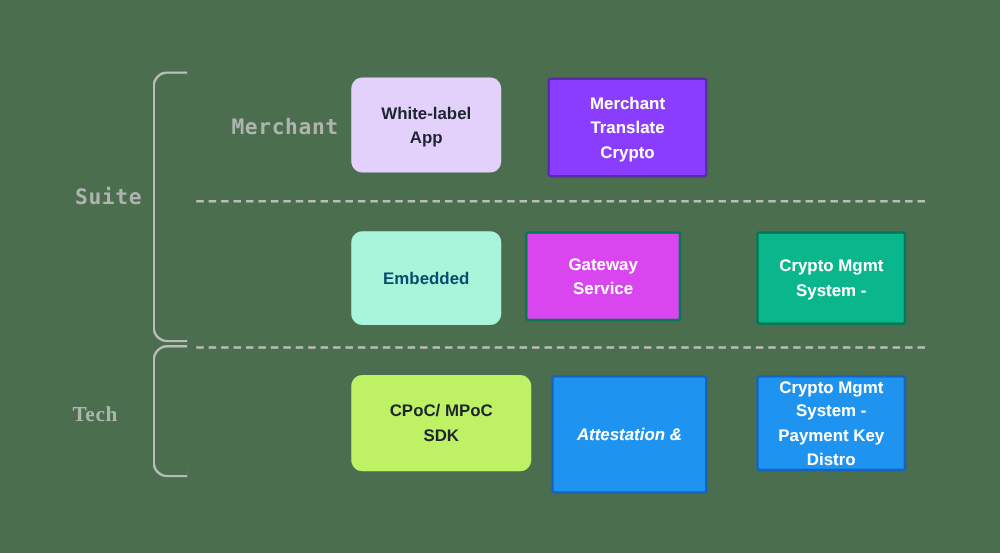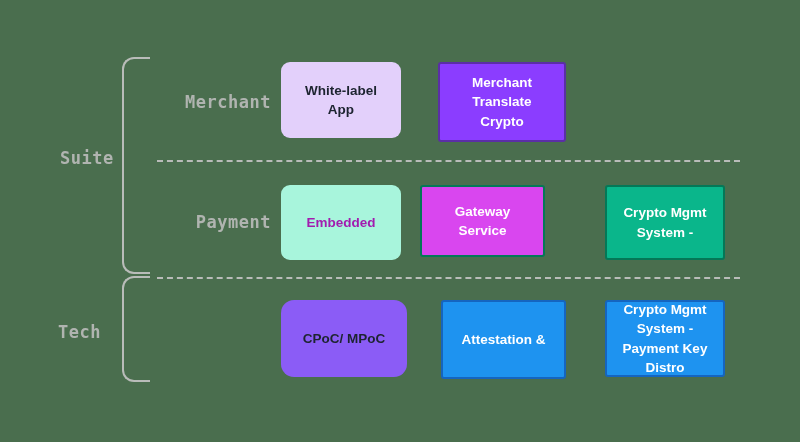--- a/index.html
+++ b/index.html
@@ -35,21 +35,21 @@
   .group-label {
     position: absolute;
     color: #b0b4b0;
     font-family: "DejaVu Sans Mono", monospace;
     font-size: 17px;
     font-weight: 700;
     letter-spacing: 0.5px;
     white-space: nowrap;
   }
   .group-label-suite { left: 60px;  top: 148px; }
-  .group-label-tech  { left: 58px;  top: 322px; }
+  .group-label-tech  { left: 58px;  top: 322px; font-family: Liberation Serif, serif; }
 
   
   .row-label {
     position: absolute;
     right: 529px;           
     color: #b0b4b0;
     font-family: "DejaVu Sans Mono", monospace;
     font-size: 17px;
     font-weight: 700;
     letter-spacing: 0.5px;
@@ -94,42 +94,43 @@
   }
   .box-mms {
     left: 438px; top: 62px; width: 128px; height: 80px;
     background: #8b3dff; color: #ffffff;
     border: 2px solid #5b2ea6;
   }
 
   
   .box-epsdk {
     left: 281px; top: 185px; width: 120px; height: 75px;
-    background: #a8f5dc; color: #a21caf;
+    background: #a8f5dc; color: #0c4a6e;
   }
   .box-gw {
     left: 420px; top: 185px; width: 125px; height: 72px;
     background: #d946ef; color: #ffffff;
     border: 2px solid #047857;
   }
   .box-cmp {
     left: 605px; top: 185px; width: 120px; height: 75px;
     background: #0ab68b; color: #ffffff;
     border: 2px solid #047857;
   }
 
   
   .box-cpoc {
-    left: 281px; top: 300px; width: 126px; height: 77px;
-    background: #8b5cf6; color: #1d2430; border-radius: 13px;
+    left: 281px; top: 300px; width: 144px; height: 77px;
+    background: #bef264; color: #1d2430;
   }
   .box-att {
-    left: 441px; top: 300px; width: 125px; height: 79px;
+    left: 441px; top: 300px; width: 125px; height: 95px;
     background: #1e93f0; color: #ffffff;
     border: 2px solid #1565c0;
+    font-style: italic;
   }
   .box-cmr {
     left: 605px; top: 300px; width: 120px; height: 77px;
     background: #1e93f0; color: #ffffff;
     border: 2px solid #1565c0;
   }
 
   .box-text { display: block; }
 </style>
 </head>
@@ -137,21 +138,20 @@
 
 <div id="canvas">
 
   <div class="bracket bracket-suite"></div>
   <div class="bracket bracket-tech"></div>
 
   <div class="group-label group-label-suite">Suite</div>
   <div class="group-label group-label-tech">Tech</div>
 
   <div class="row-label row-label-merchant">Merchant</div>
-  <div class="row-label row-label-payment">Payment</div>
 
   <div class="divider divider-1"></div>
   <div class="divider divider-2"></div>
 
   <div class="box box-soft box-wl">
     <div>
       <span class="box-text">White-label</span>
       <span class="box-text">App</span>
     </div>
   </div>
@@ -179,20 +179,21 @@
   <div class="box box-sharp box-cmp">
     <div>
       <span class="box-text">Crypto Mgmt</span>
       <span class="box-text">System -</span>
     </div>
   </div>
 
   <div class="box box-soft box-cpoc">
     <div>
       <span class="box-text">CPoC/ MPoC</span>
+      <span class="box-text">SDK</span>
     </div>
   </div>
 
   <div class="box box-sharp box-att">
     <div>
       <span class="box-text">Attestation &amp;</span>
     </div>
   </div>
 
   <div class="box box-sharp box-cmr">

